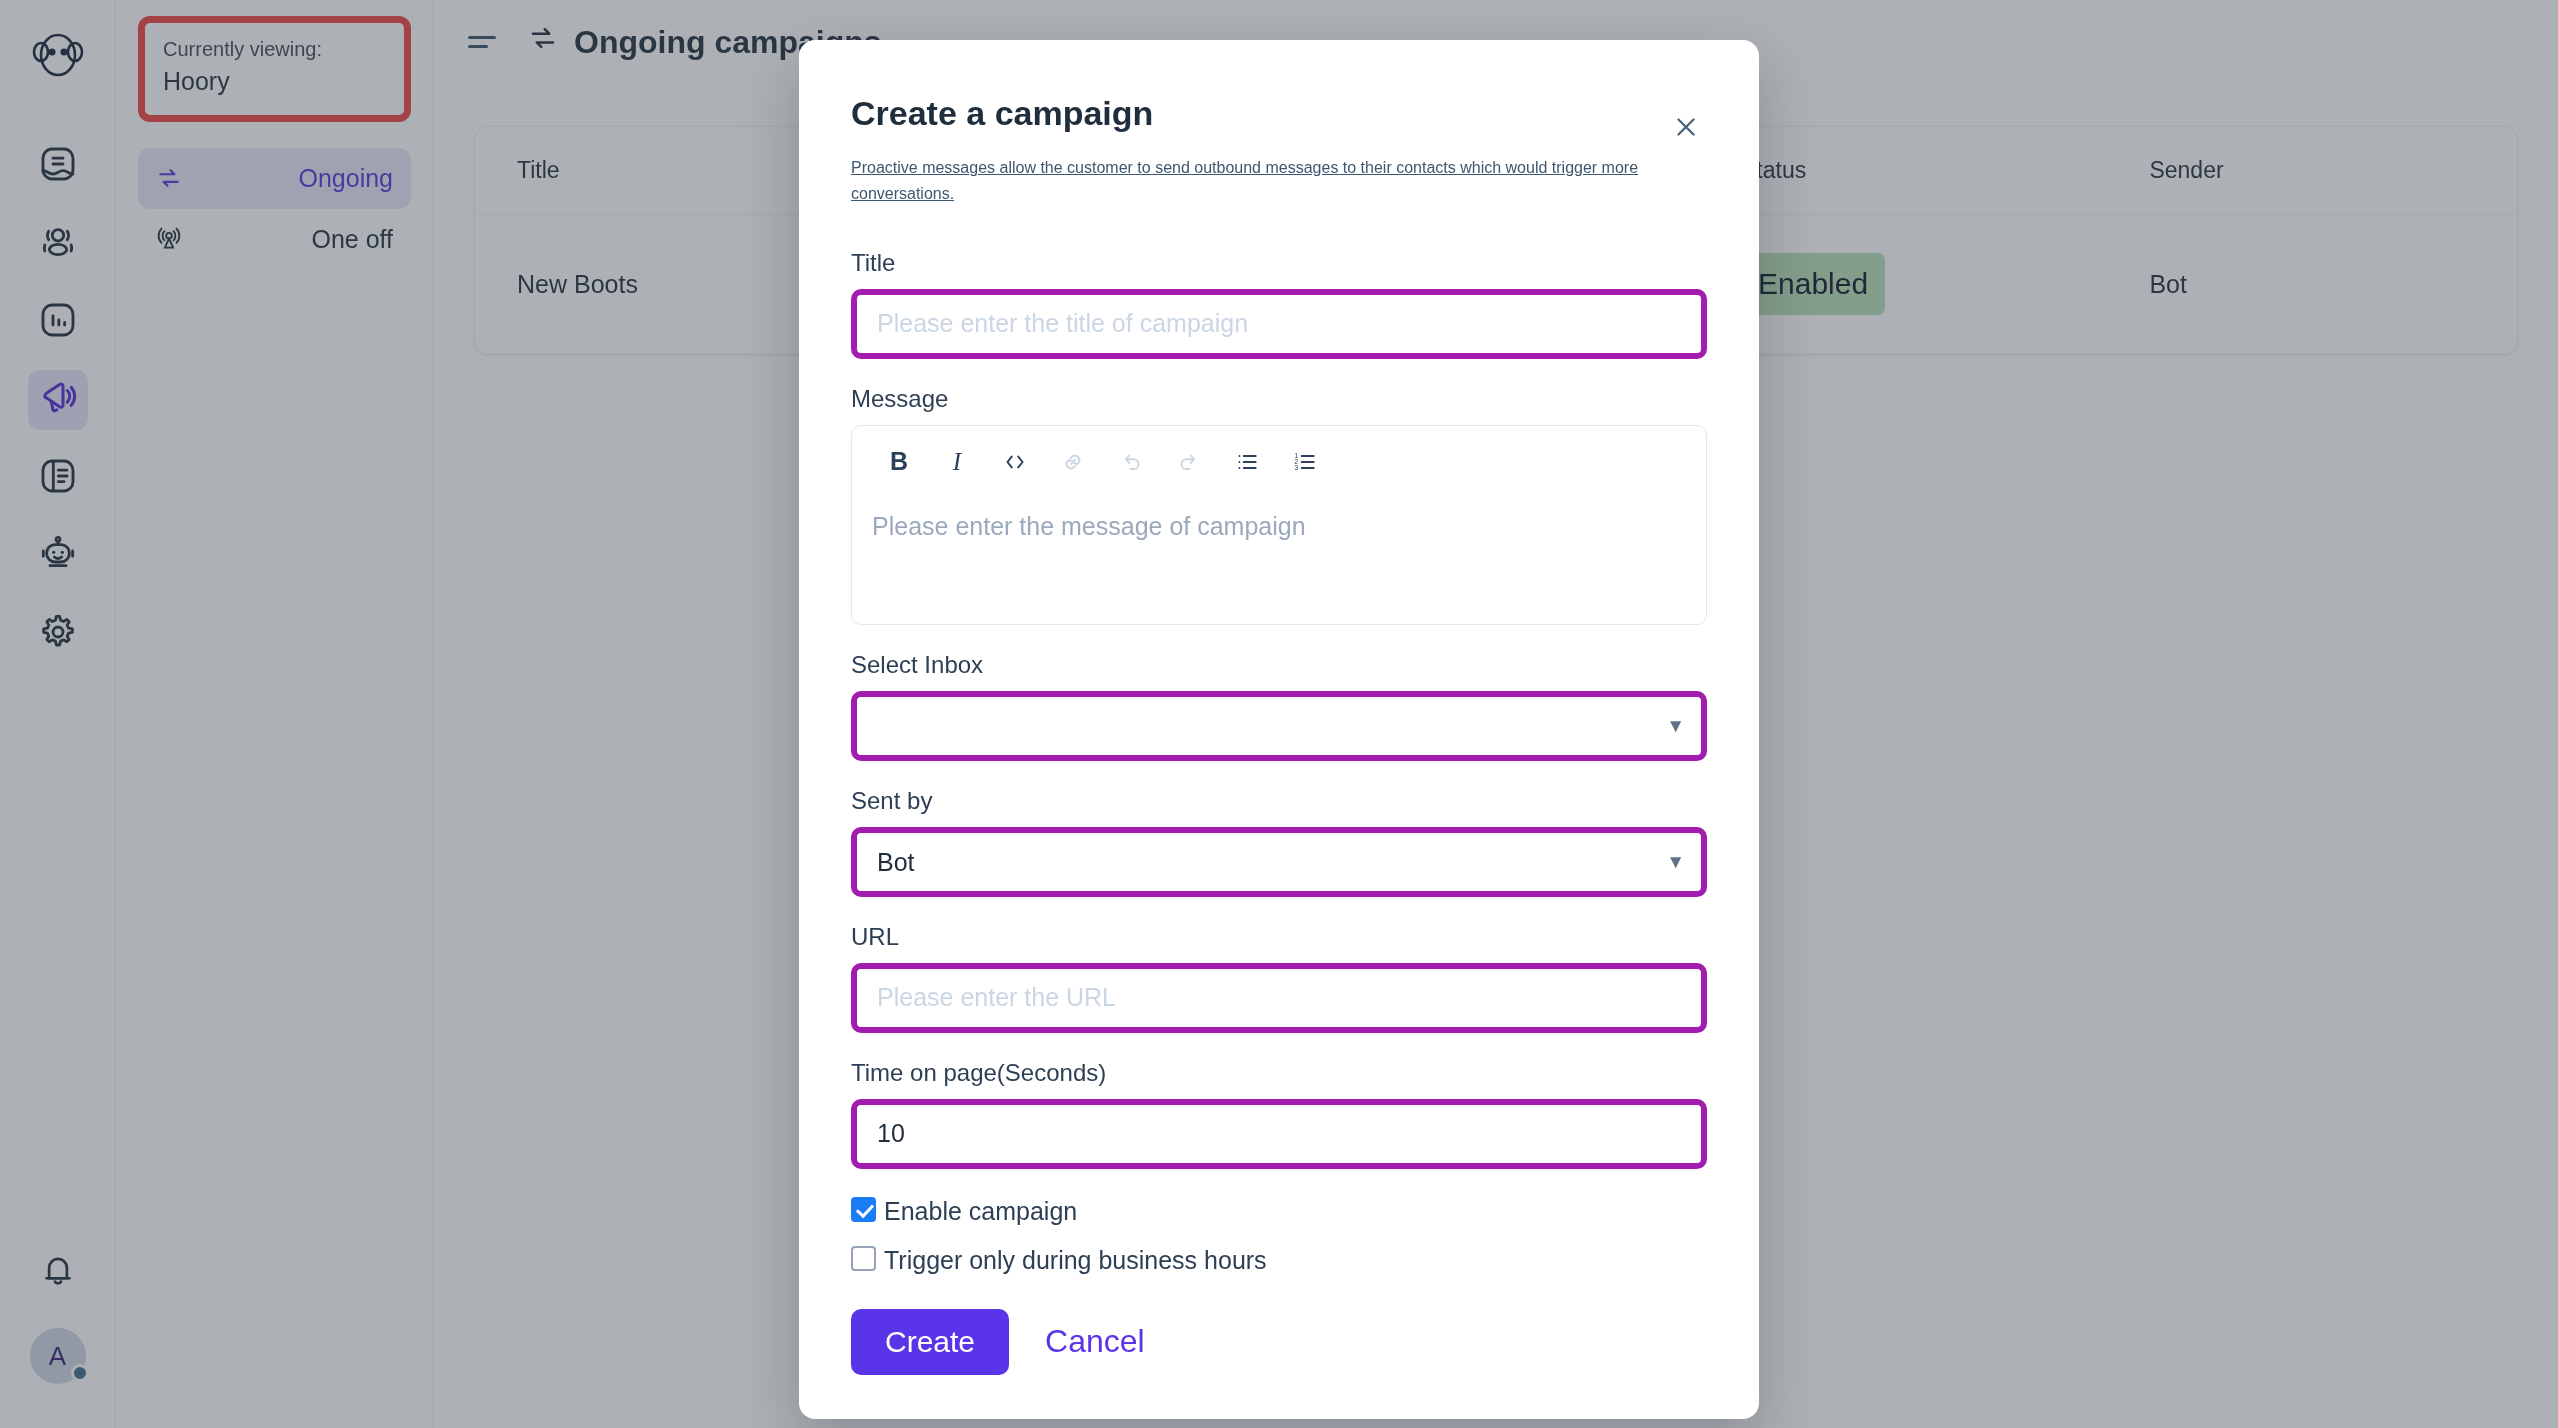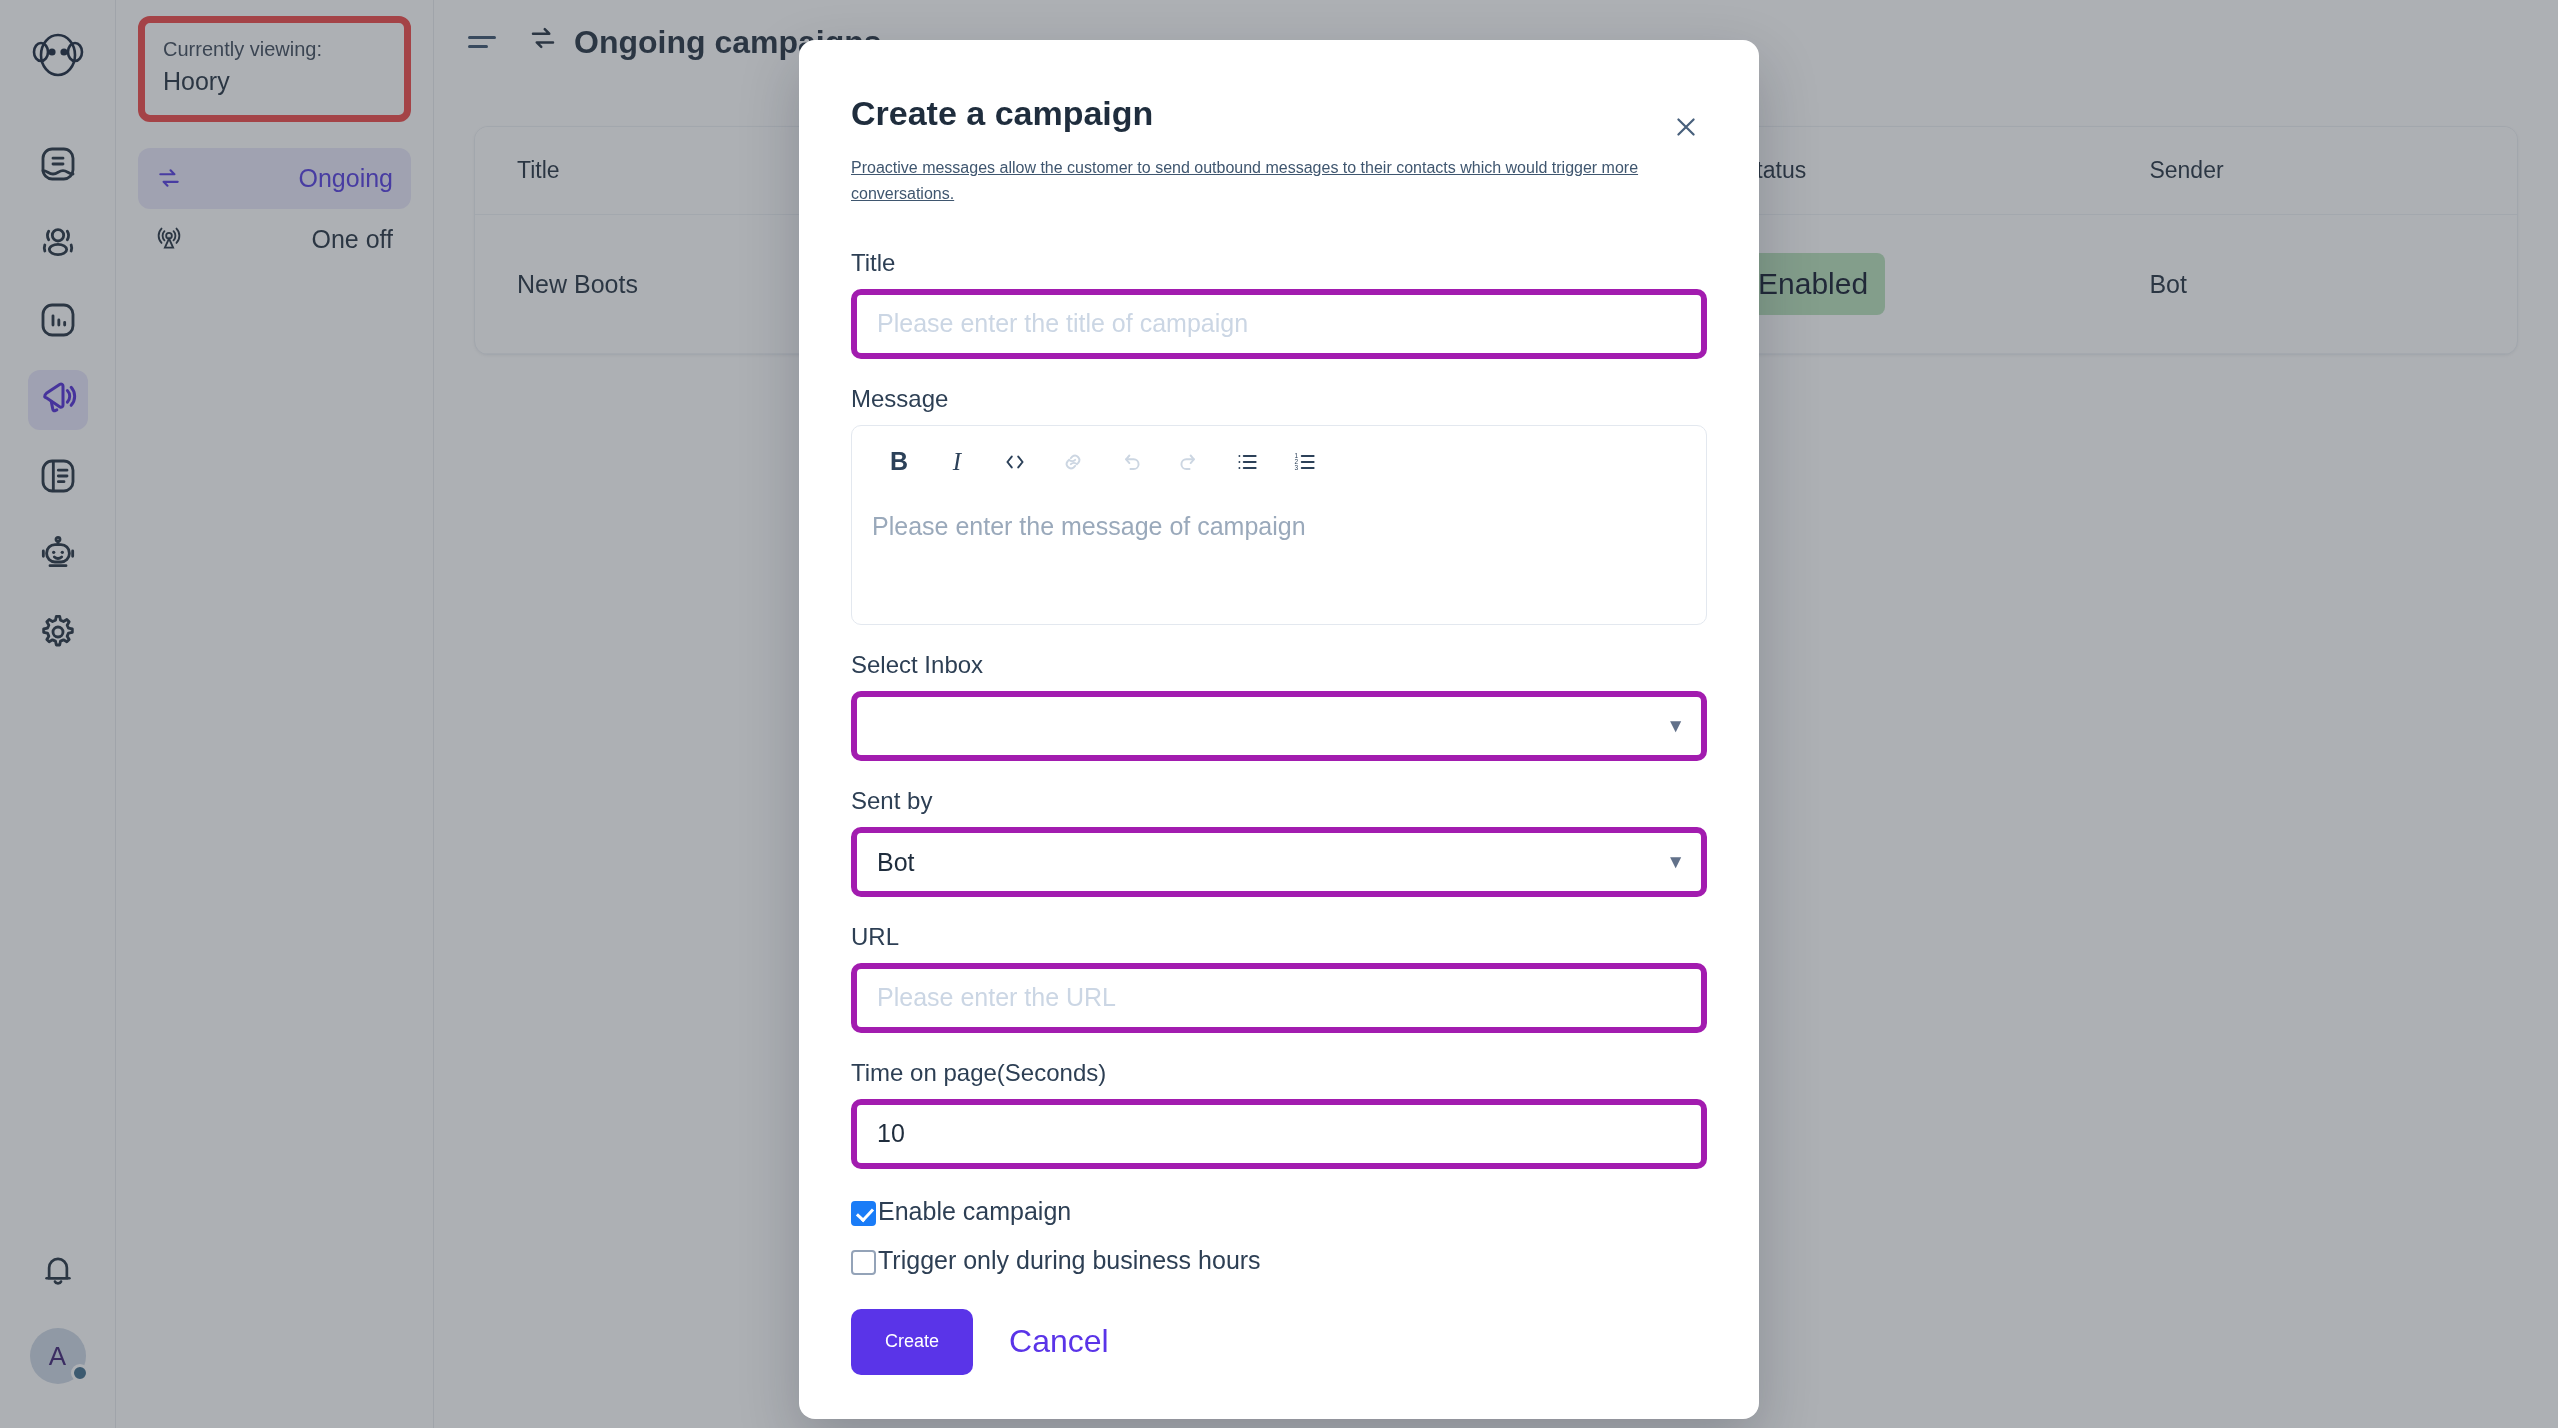--- a/index.html
+++ b/index.html
@@ -259,21 +259,21 @@
     color: #62718a;
     font-size: 19px;
   }
   select.input {
     appearance: none; -webkit-appearance: none;
     padding-right: 56px;
     cursor: pointer;
   }
 
   .check-row {
-    display: flex; align-items: flex-end; gap: 2px;
+    display: flex; align-items: flex-start; gap: 8px;
     margin-top: 10px; margin-bottom: 20px;
   }
   .check-row.first { margin-top: 28px; }
   .cb {
     width: 25px; height: 25px;
     border: 2px solid #94a3b8;
     border-radius: 4px;
     background: #ffffff;
     position: relative;
     flex: 0 0 25px;
@@ -292,21 +292,21 @@
   .check-label { font-size: 25px; color: #2d3f54; cursor: pointer; }
 
   .actions { display: flex; align-items: center; gap: 14px; margin-top: 34px; }
   .btn-create {
     background: #5a34e8;
     color: #ffffff;
     border: none;
     border-radius: 10px;
     height: 66px;
     padding: 0 34px;
-    font-size: 18px;
+    font-size: 30px;
     font-family: inherit;
     cursor: pointer;
   }
   .btn-cancel {
     background: transparent;
     border: none;
     color: #5a34e8;
     font-size: 32px;
     font-family: inherit;
     padding: 0 22px;

